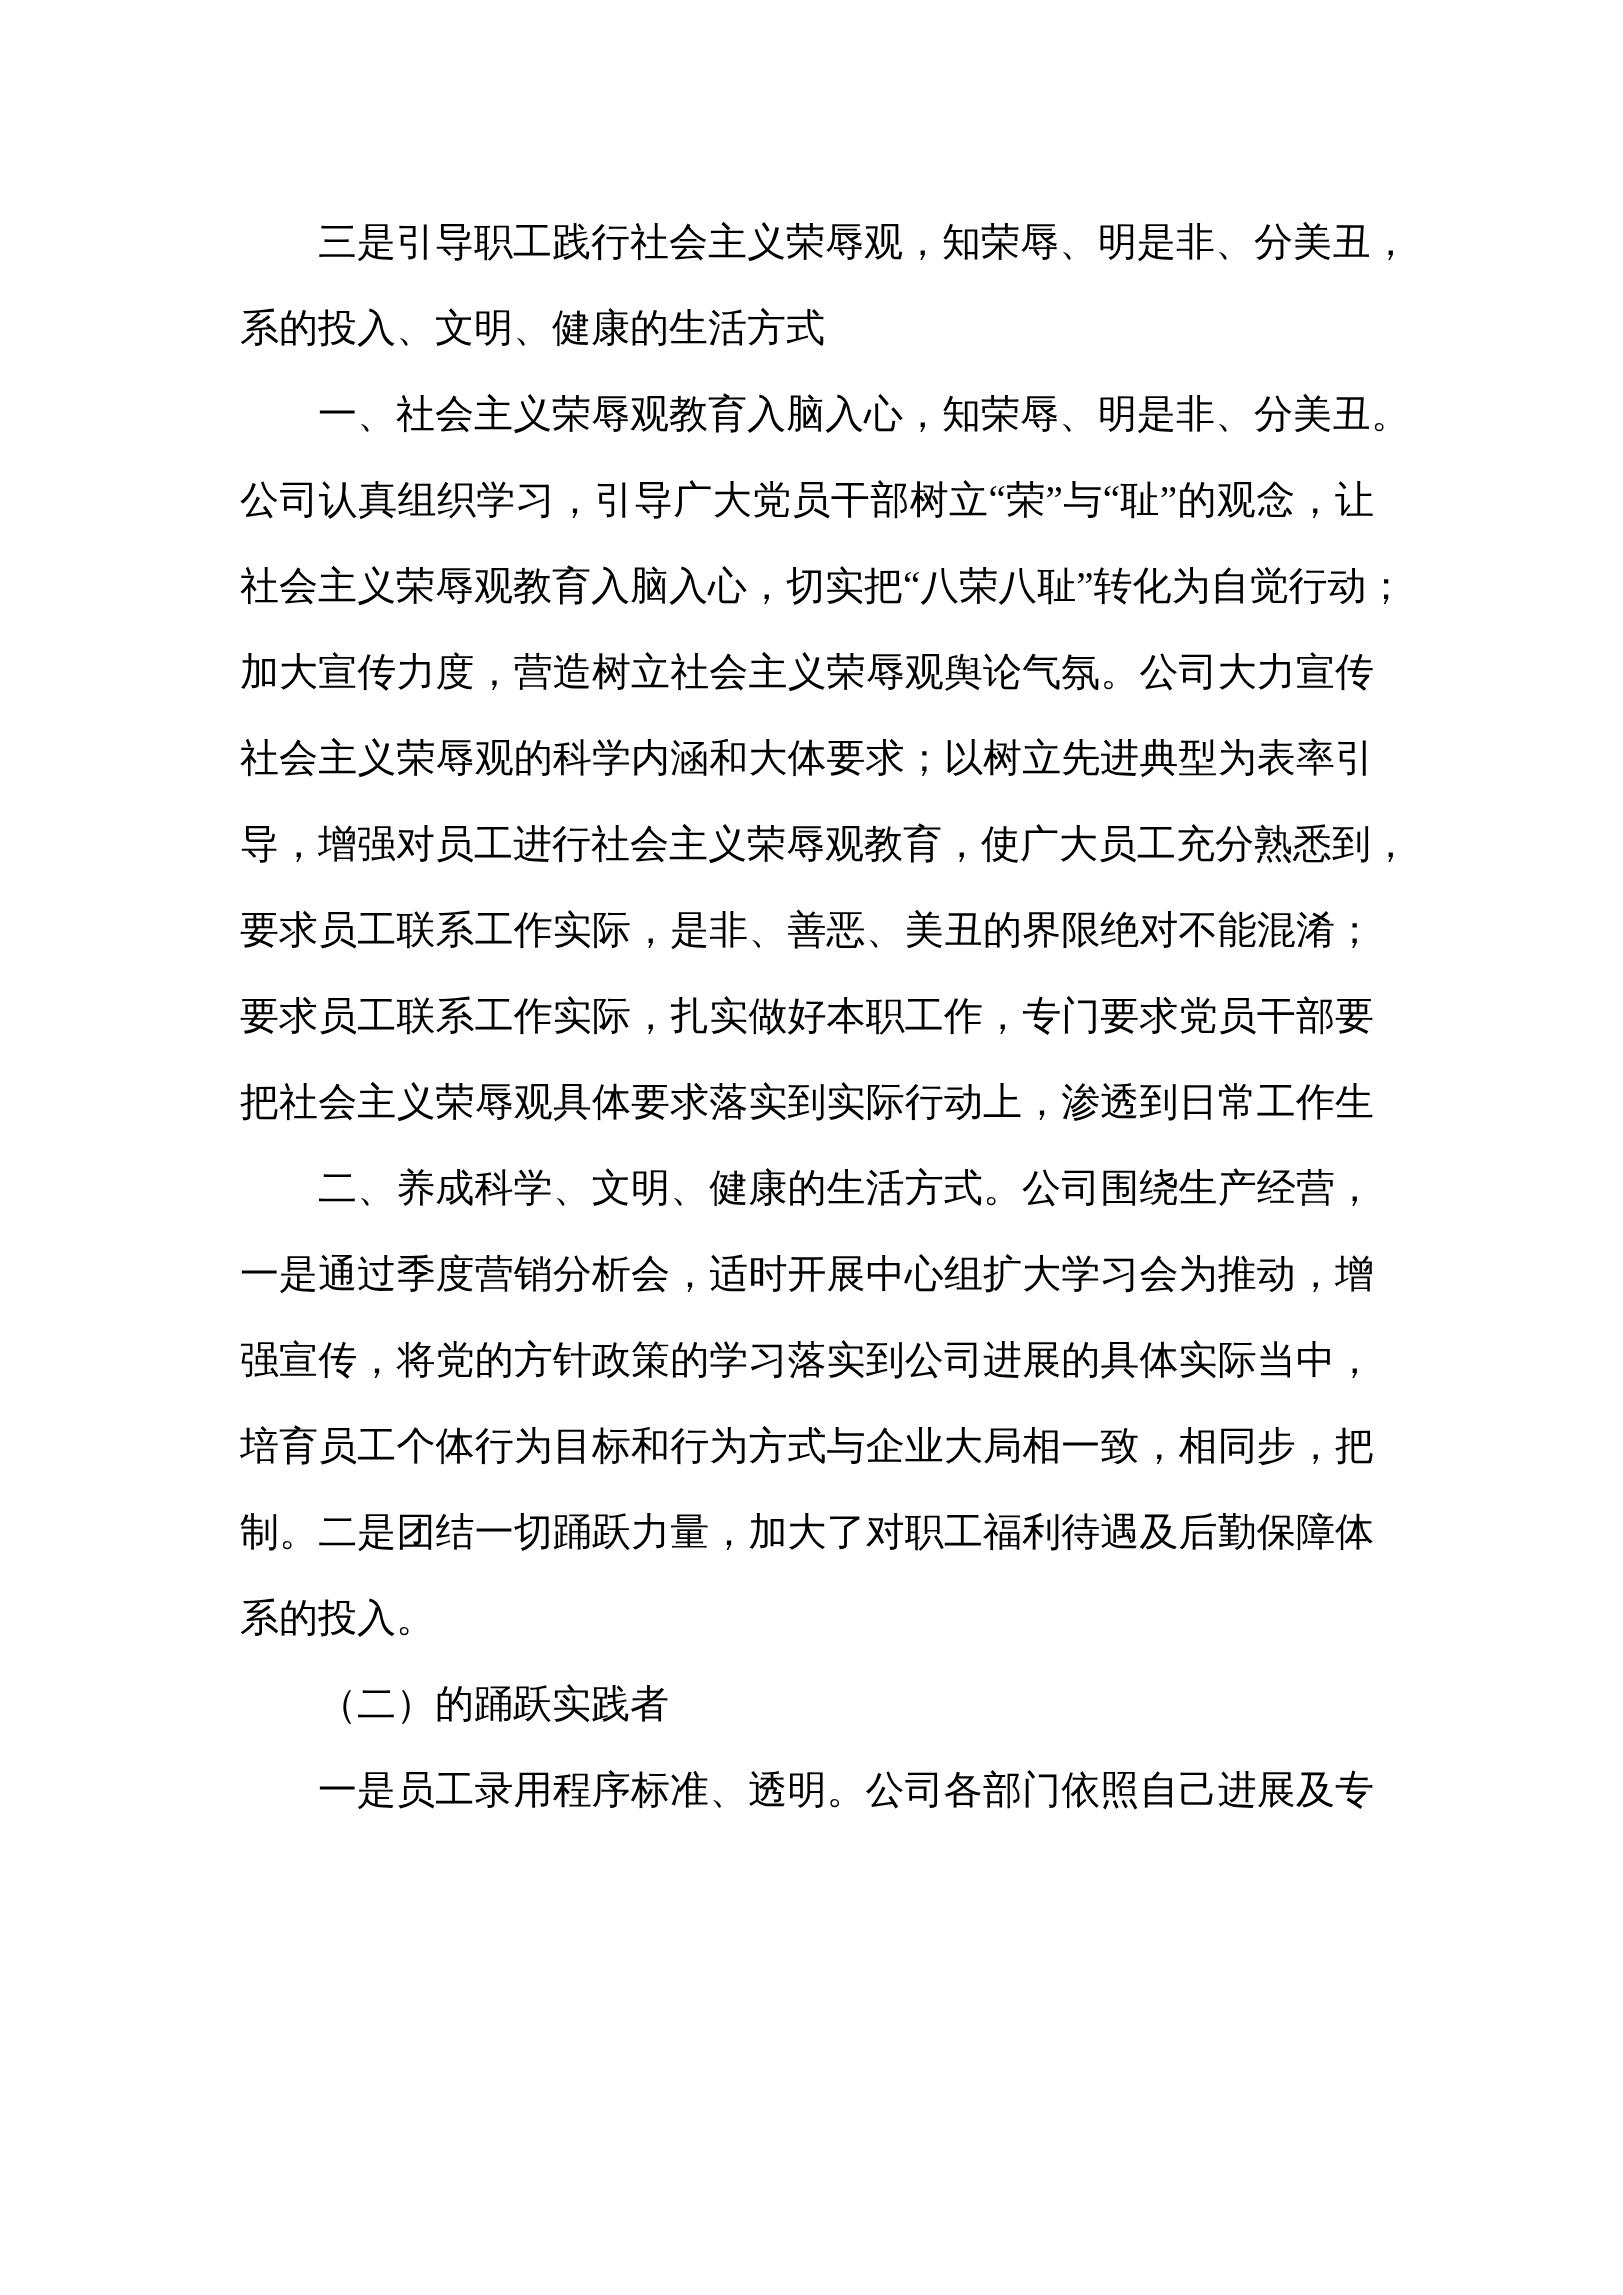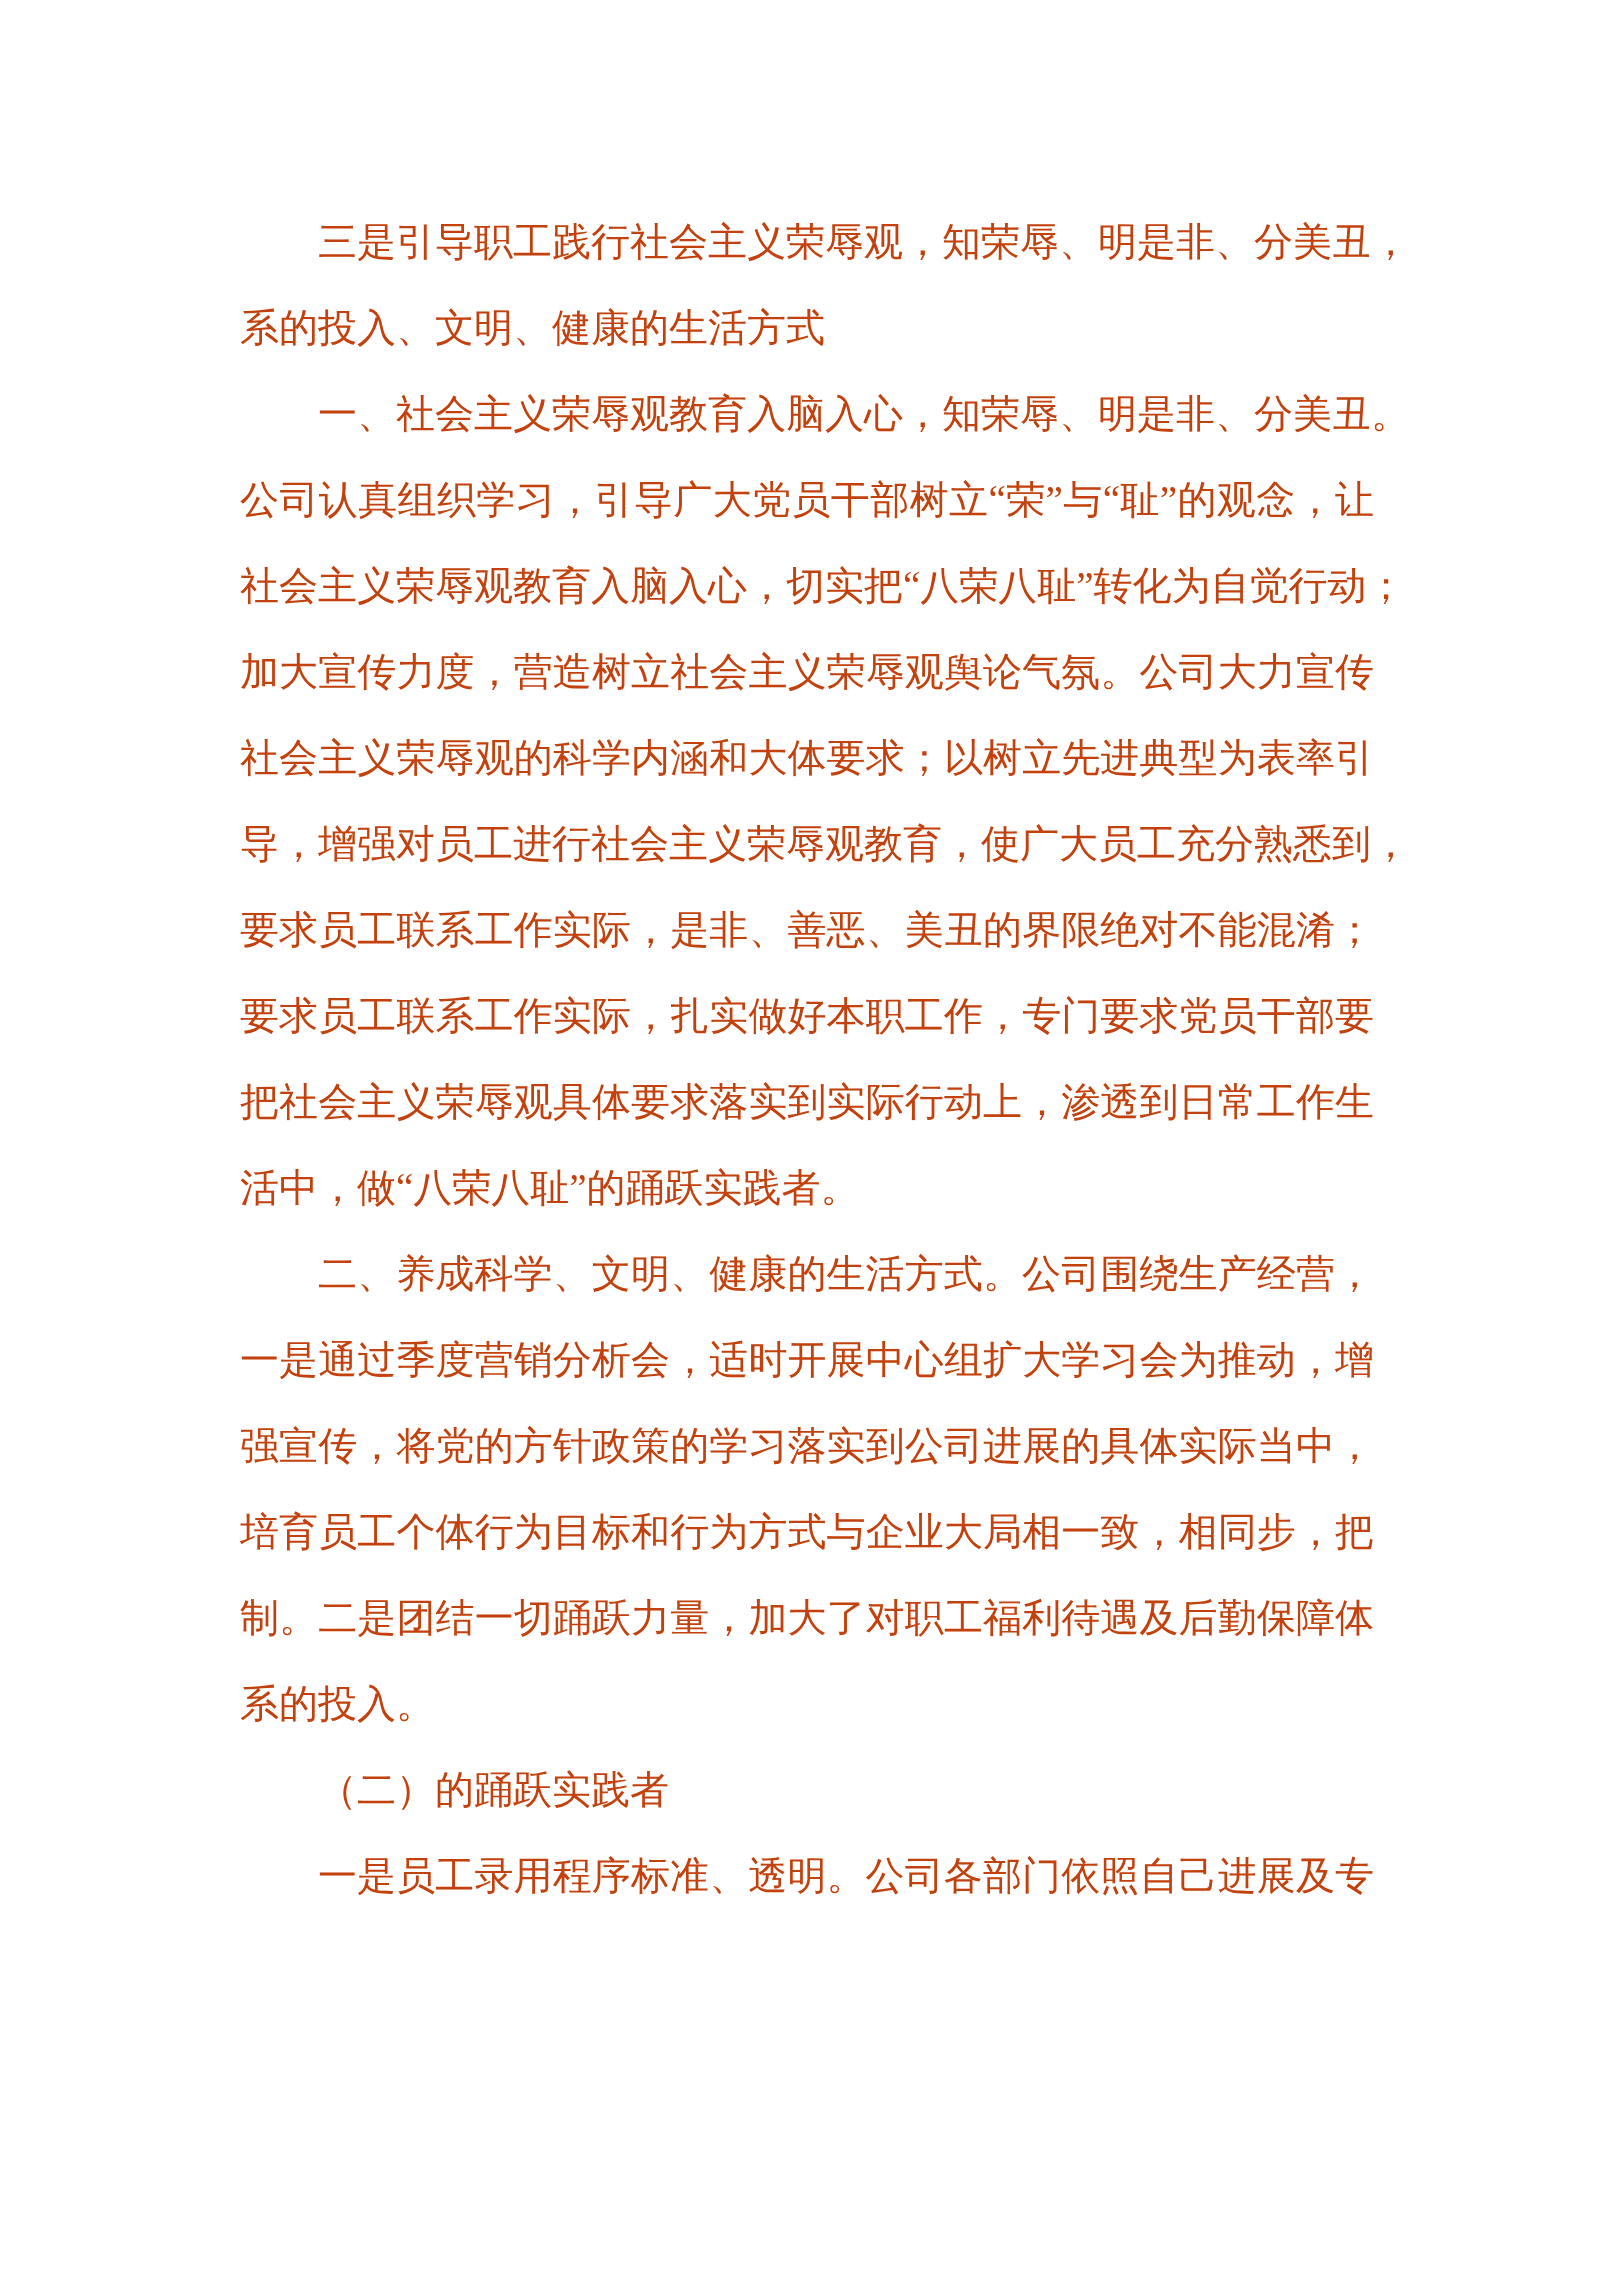--- a/index.html
+++ b/index.html
@@ -16,21 +16,21 @@
     width: 1623px;
     height: 2295px;
     background: #ffffff;
     overflow: hidden;
   }
   .content {
     position: absolute;
     left: 240px;
     top: 199px;
     width: 1134px;
-    color: #c2410c;
+    color: #000000;
     font-family: "Liberation Serif", "DejaVu Serif", serif;
     font-size: 39px;
     line-height: 86px;
     font-weight: 400;
   }
   .paragraph {
     margin: 0;
     padding: 0;
   }
   .line {
@@ -58,21 +58,20 @@
       <div class="paragraph">
         <div class="line ind just">一、社会主义荣辱观教育入脑入心，知荣辱、明是非、分美丑。</div>
         <div class="line just">公司认真组织学习，引导广大党员干部树立“荣”与“耻”的观念，让</div>
         <div class="line just">社会主义荣辱观教育入脑入心，切实把“八荣八耻”转化为自觉行动；</div>
         <div class="line just">加大宣传力度，营造树立社会主义荣辱观舆论气氛。公司大力宣传</div>
         <div class="line just">社会主义荣辱观的科学内涵和大体要求；以树立先进典型为表率引</div>
         <div class="line just">导，增强对员工进行社会主义荣辱观教育，使广大员工充分熟悉到，</div>
         <div class="line just">要求员工联系工作实际，是非、善恶、美丑的界限绝对不能混淆；</div>
         <div class="line just">要求员工联系工作实际，扎实做好本职工作，专门要求党员干部要</div>
         <div class="line just">把社会主义荣辱观具体要求落实到实际行动上，渗透到日常工作生</div>
-        <div class="line">活中，做“八荣八耻”的踊跃实践者。</div>
       </div>
       <div class="paragraph">
         <div class="line ind just">二、养成科学、文明、健康的生活方式。公司围绕生产经营，</div>
         <div class="line just">一是通过季度营销分析会，适时开展中心组扩大学习会为推动，增</div>
         <div class="line just">强宣传，将党的方针政策的学习落实到公司进展的具体实际当中，</div>
         <div class="line just">培育员工个体行为目标和行为方式与企业大局相一致，相同步，把</div>
         <div class="line just">制。二是团结一切踊跃力量，加大了对职工福利待遇及后勤保障体</div>
         <div class="line">系的投入。</div>
       </div>
       <div class="paragraph">

